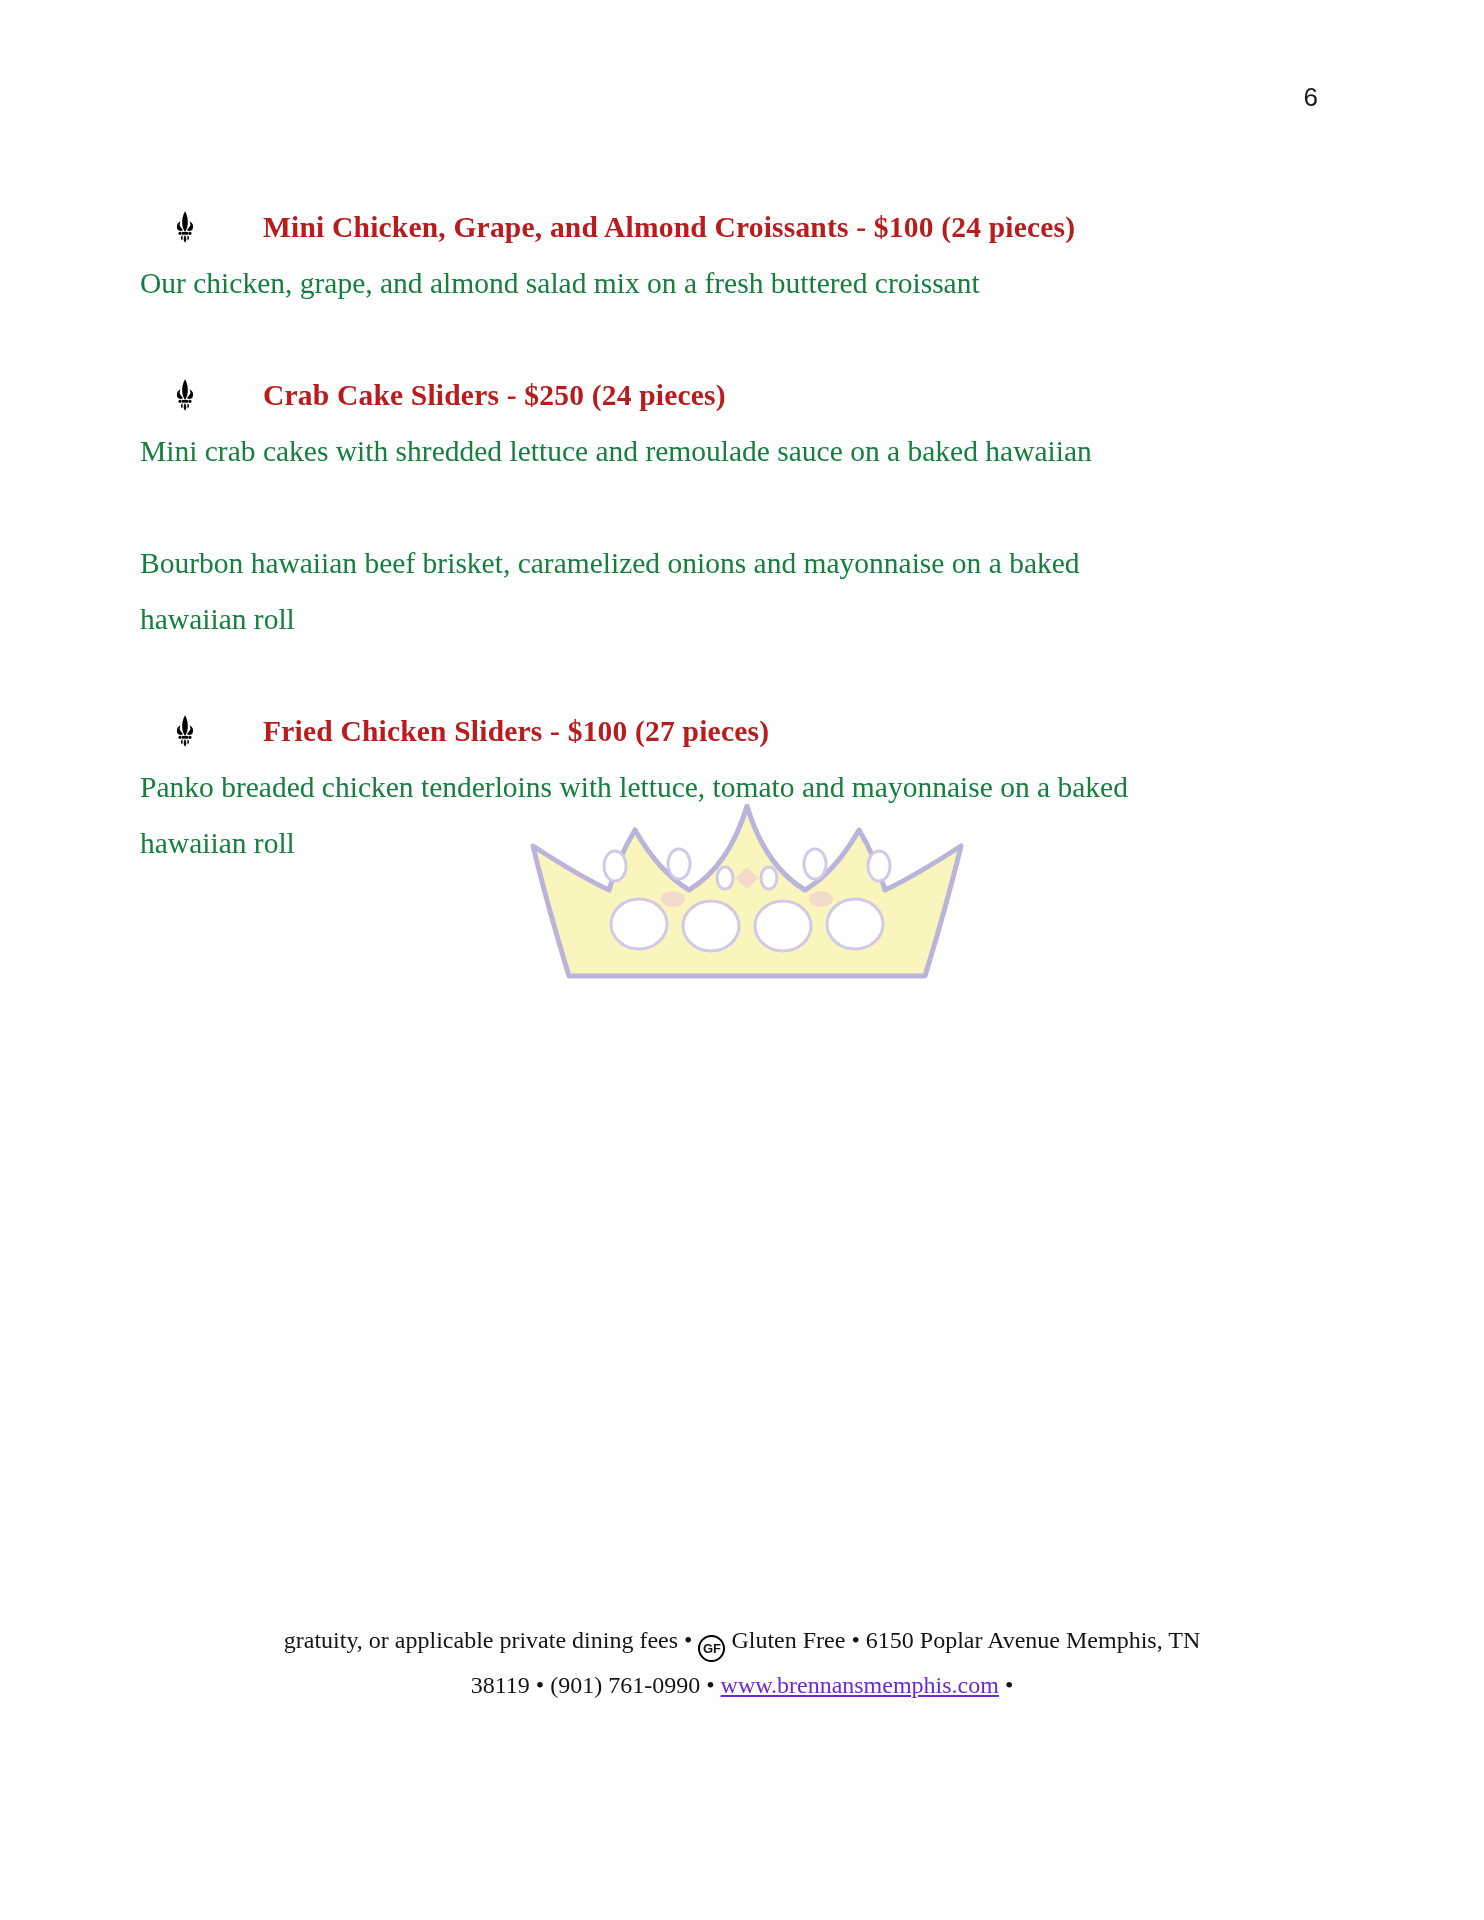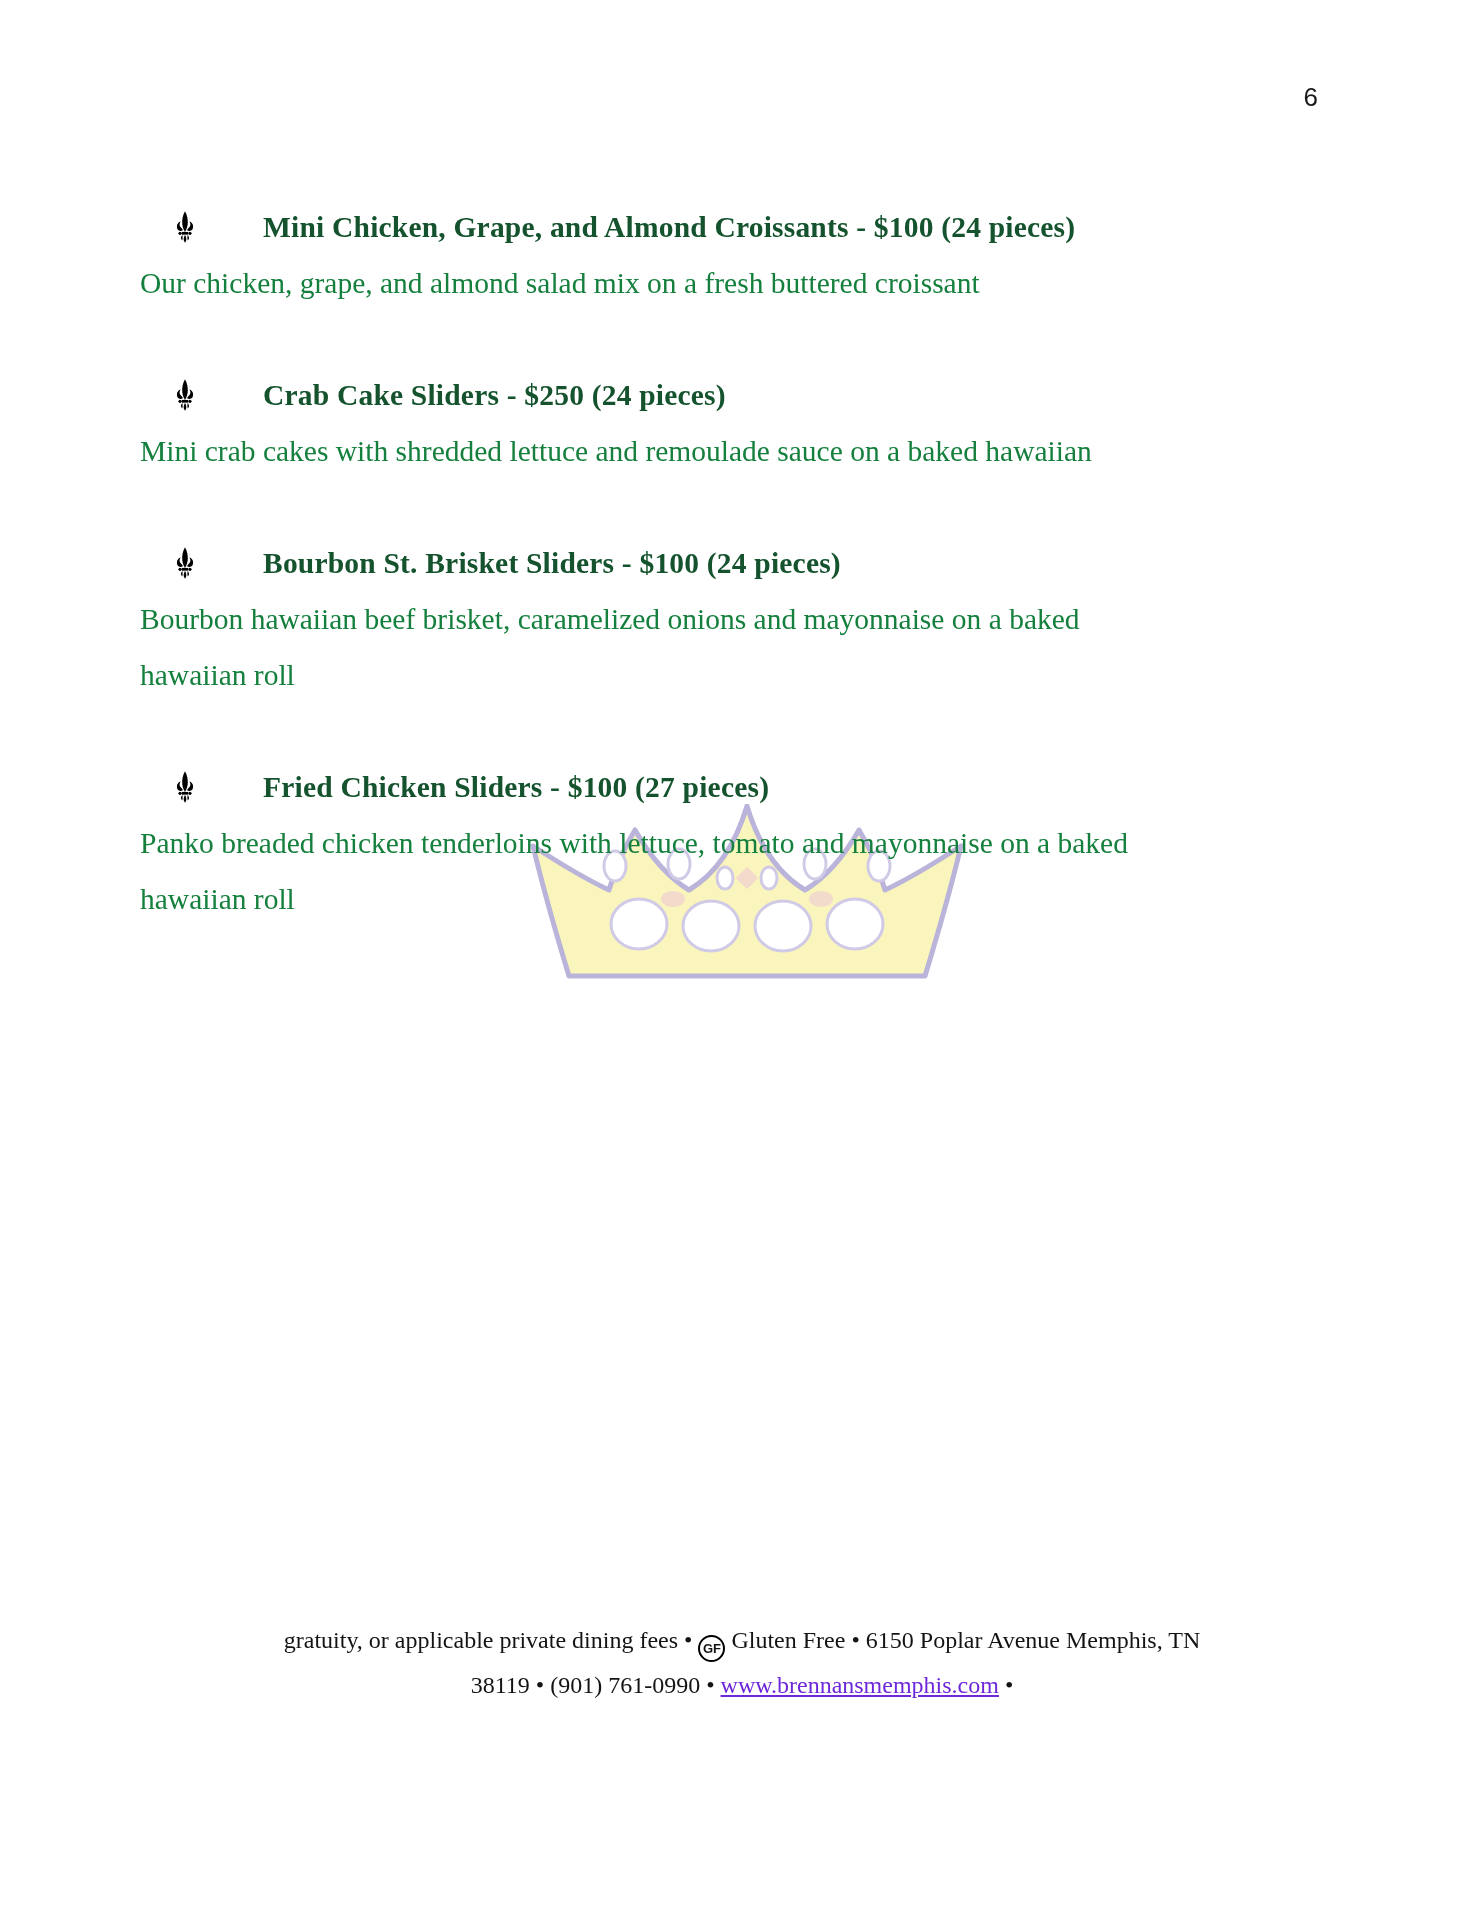--- a/index.html
+++ b/index.html
@@ -11,21 +11,21 @@
              font-family:"Liberation Sans", sans-serif; font-size:26px; color:#1a1a1a; }
 
   .watermark { position:absolute; left:527px; top:804px; width:440px; height:182px;
                z-index:0; opacity:0.9; }
 
   .menu { position:absolute; left:140px; right:140px; top:199px; z-index:1; }
   .menu-item { margin-bottom:56px; }
   .title-row { position:relative; height:56px; line-height:56px; }
   .bullet { position:absolute; left:36px; top:11px; width:18px; height:34px; }
   .title { display:block; padding-left:123px; font-weight:bold; font-size:29.5px;
-           letter-spacing:0.2px; white-space:nowrap; color:#14532d; }
+           letter-spacing:0.2px; white-space:nowrap; color:#b91c1c; }
   .desc-line { height:56px; line-height:56px; font-size:29.5px; white-space:nowrap; color:#15803d; }
 
   .footer { position:absolute; left:140px; right:140px; top:1618px; text-align:center;
             font-size:24px; line-height:45px; color:#141414; z-index:1; }
   .gf-badge { display:inline-block; width:27px; height:27px; border:2px solid #000;
               border-radius:50%; font-size:13px; font-weight:bold; line-height:23px;
               text-align:center; vertical-align:-5px; letter-spacing:0;
               font-family:"Liberation Sans", sans-serif; }
   .link { color:#6d28d9; text-decoration:underline; cursor:pointer; }
 </style>
@@ -93,36 +93,20 @@
             <path d="M14,54 C10,58 10,63 14,66 C15,62 15,58 14,54 Z"></path>
             <path d="M26,54 C30,58 30,63 26,66 C25,62 25,58 26,54 Z"></path>
           </g>
         </svg>
         <span class="title">Crab Cake Sliders - $250 (24 pieces)</span>
       </div>
       <div class="desc-line">Mini crab cakes with shredded lettuce and remoulade sauce on a baked hawaiian</div>
     </div>
 
     <div class="menu-item">
-      <div class="title-row">
-        <svg class="bullet" viewBox="0 0 40 72">
-          <g fill="#000">
-            <path d="M20,1 C15,10 13,20 14,30 C15,38 17,42 20,47 C23,42 25,38 26,30 C27,20 25,10 20,1 Z"></path>
-            <path d="M15,44 C6,47 2,42 2,35 C2,29 6,25 10,24 C7,29 7,35 12,38 C14,40 15,41 15,44 Z"></path>
-            <path d="M25,44 C34,47 38,42 38,35 C38,29 34,25 30,24 C33,29 33,35 28,38 C26,40 25,41 25,44 Z"></path>
-            <rect x="13" y="47" width="14" height="6"></rect>
-            <circle cx="9" cy="50" r="3.5"></circle>
-              <circle cx="31" cy="50" r="3.5"></circle>
-            <path d="M20,54 C16,60 16,66 20,71 C24,66 24,60 20,54 Z"></path>
-            <path d="M14,54 C10,58 10,63 14,66 C15,62 15,58 14,54 Z"></path>
-            <path d="M26,54 C30,58 30,63 26,66 C25,62 25,58 26,54 Z"></path>
-          </g>
-        </svg>
-        <span class="title">Bourbon St. Brisket Sliders - $100 (24 pieces)</span>
-      </div>
       <div class="desc-line">Bourbon hawaiian beef brisket, caramelized onions and mayonnaise on a baked</div>
       <div class="desc-line">hawaiian roll</div>
     </div>
 
     <div class="menu-item">
       <div class="title-row">
         <svg class="bullet" viewBox="0 0 40 72">
           <g fill="#000">
             <path d="M20,1 C15,10 13,20 14,30 C15,38 17,42 20,47 C23,42 25,38 26,30 C27,20 25,10 20,1 Z"></path>
             <path d="M15,44 C6,47 2,42 2,35 C2,29 6,25 10,24 C7,29 7,35 12,38 C14,40 15,41 15,44 Z"></path>

